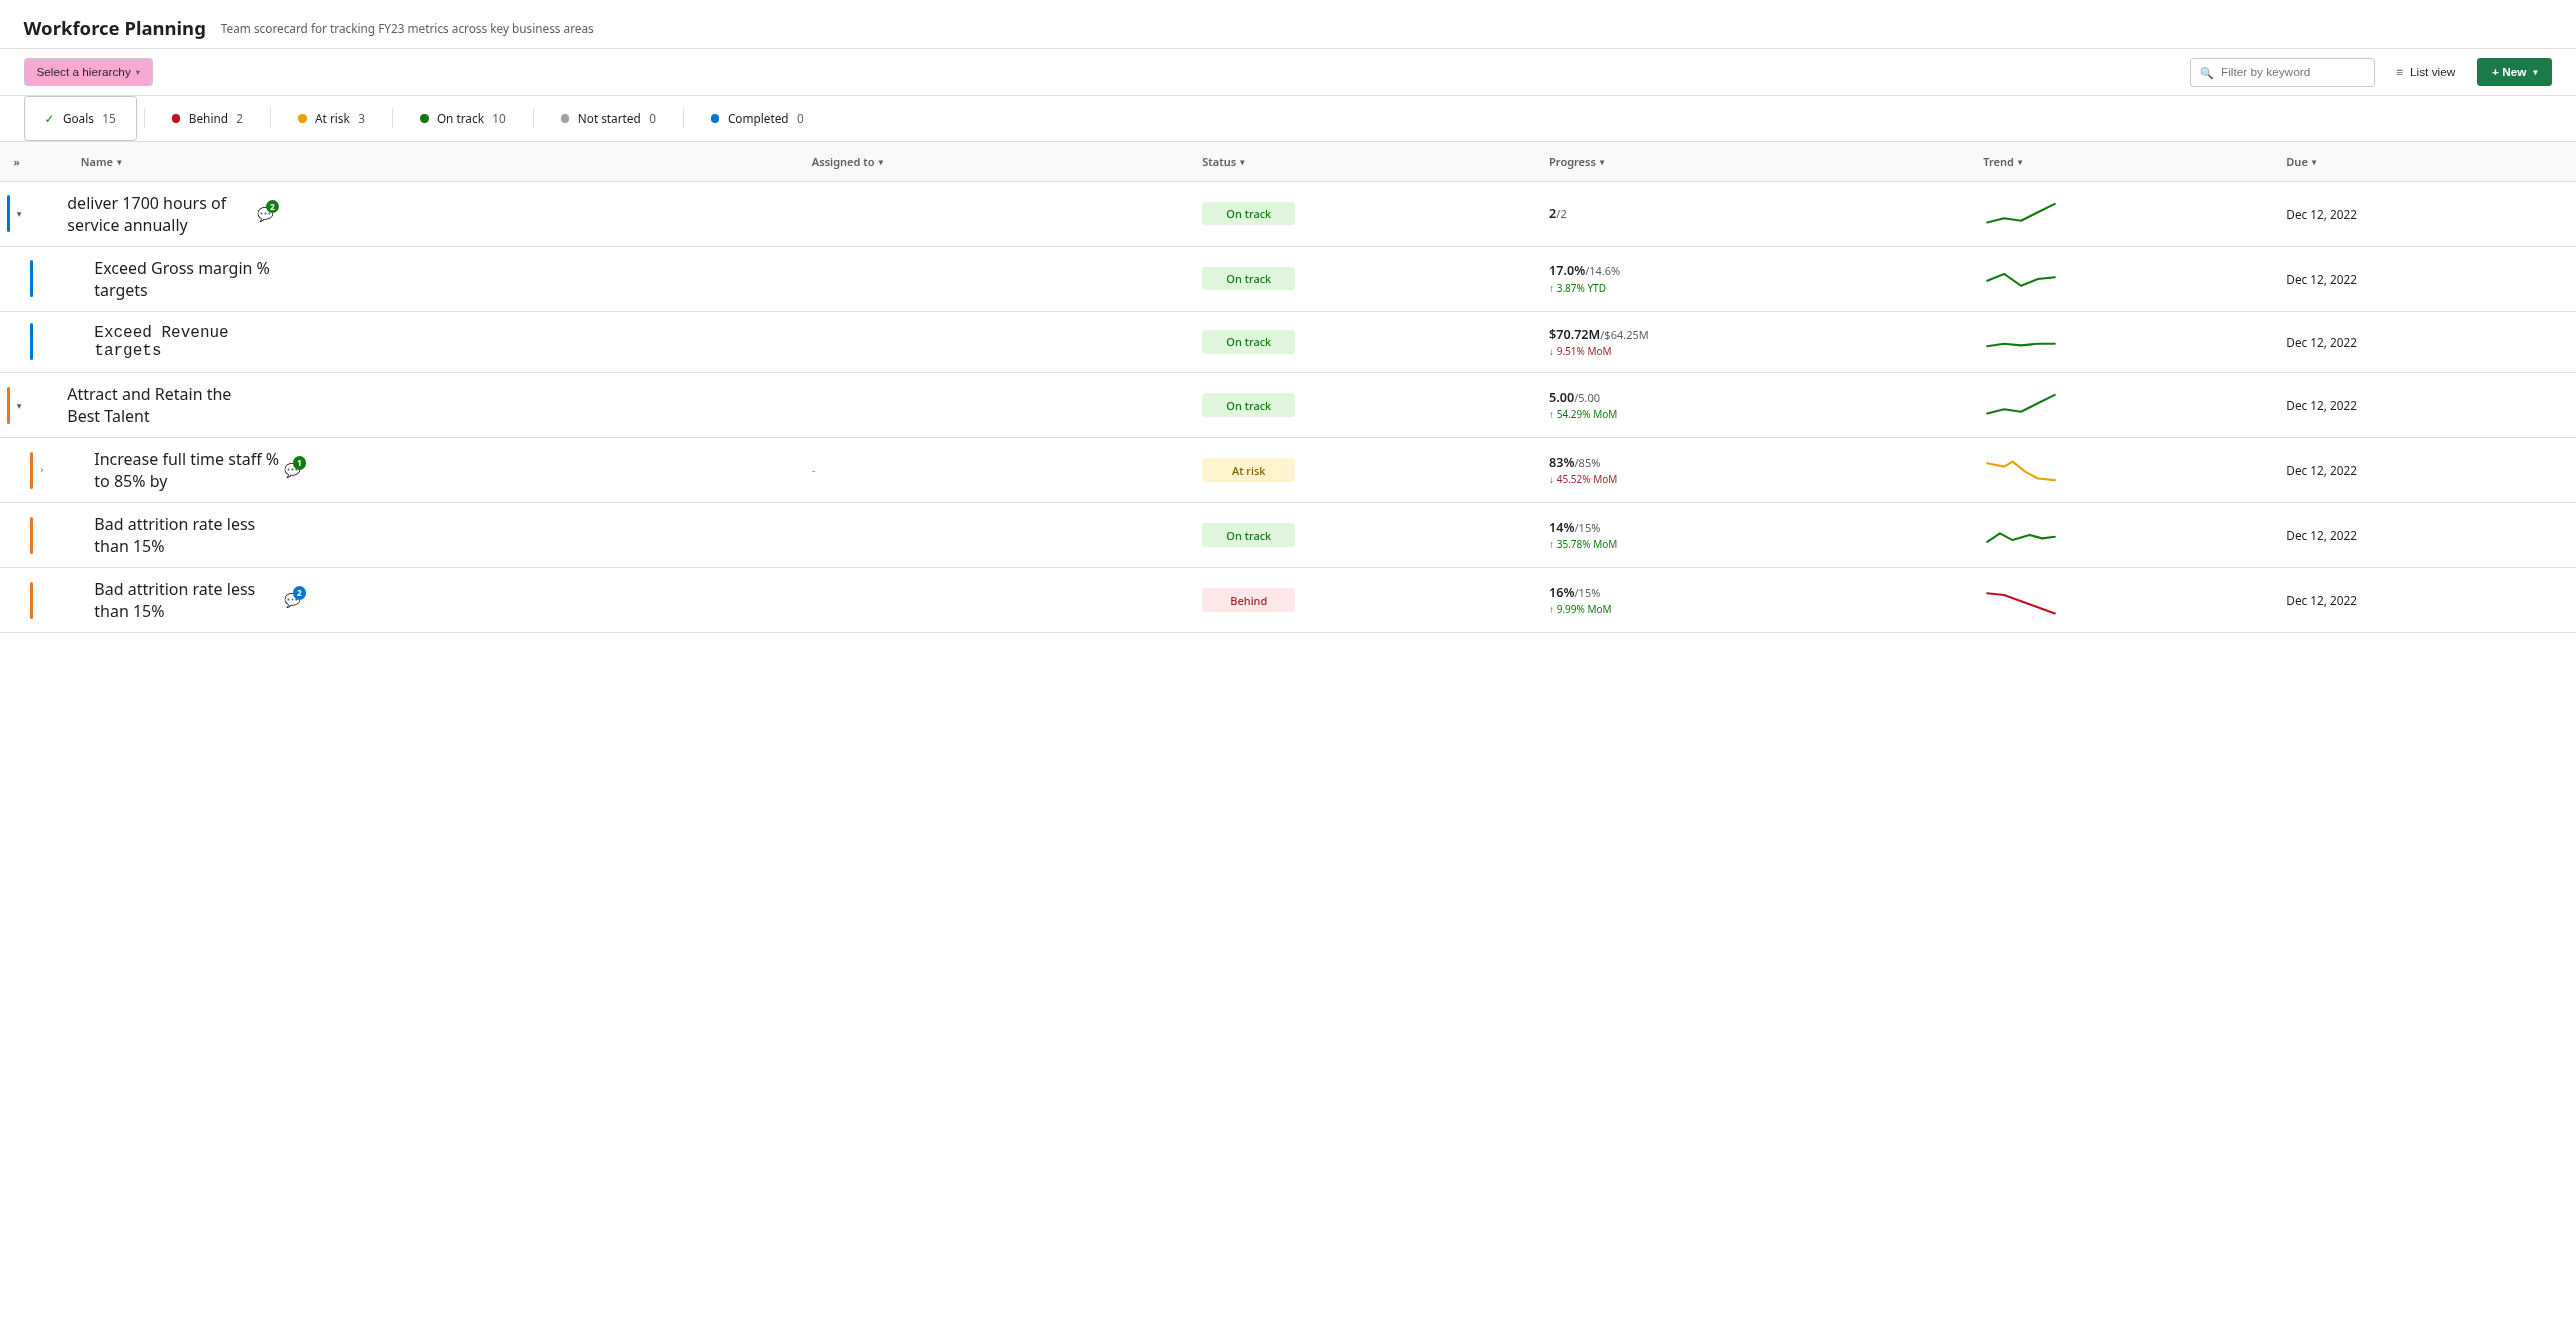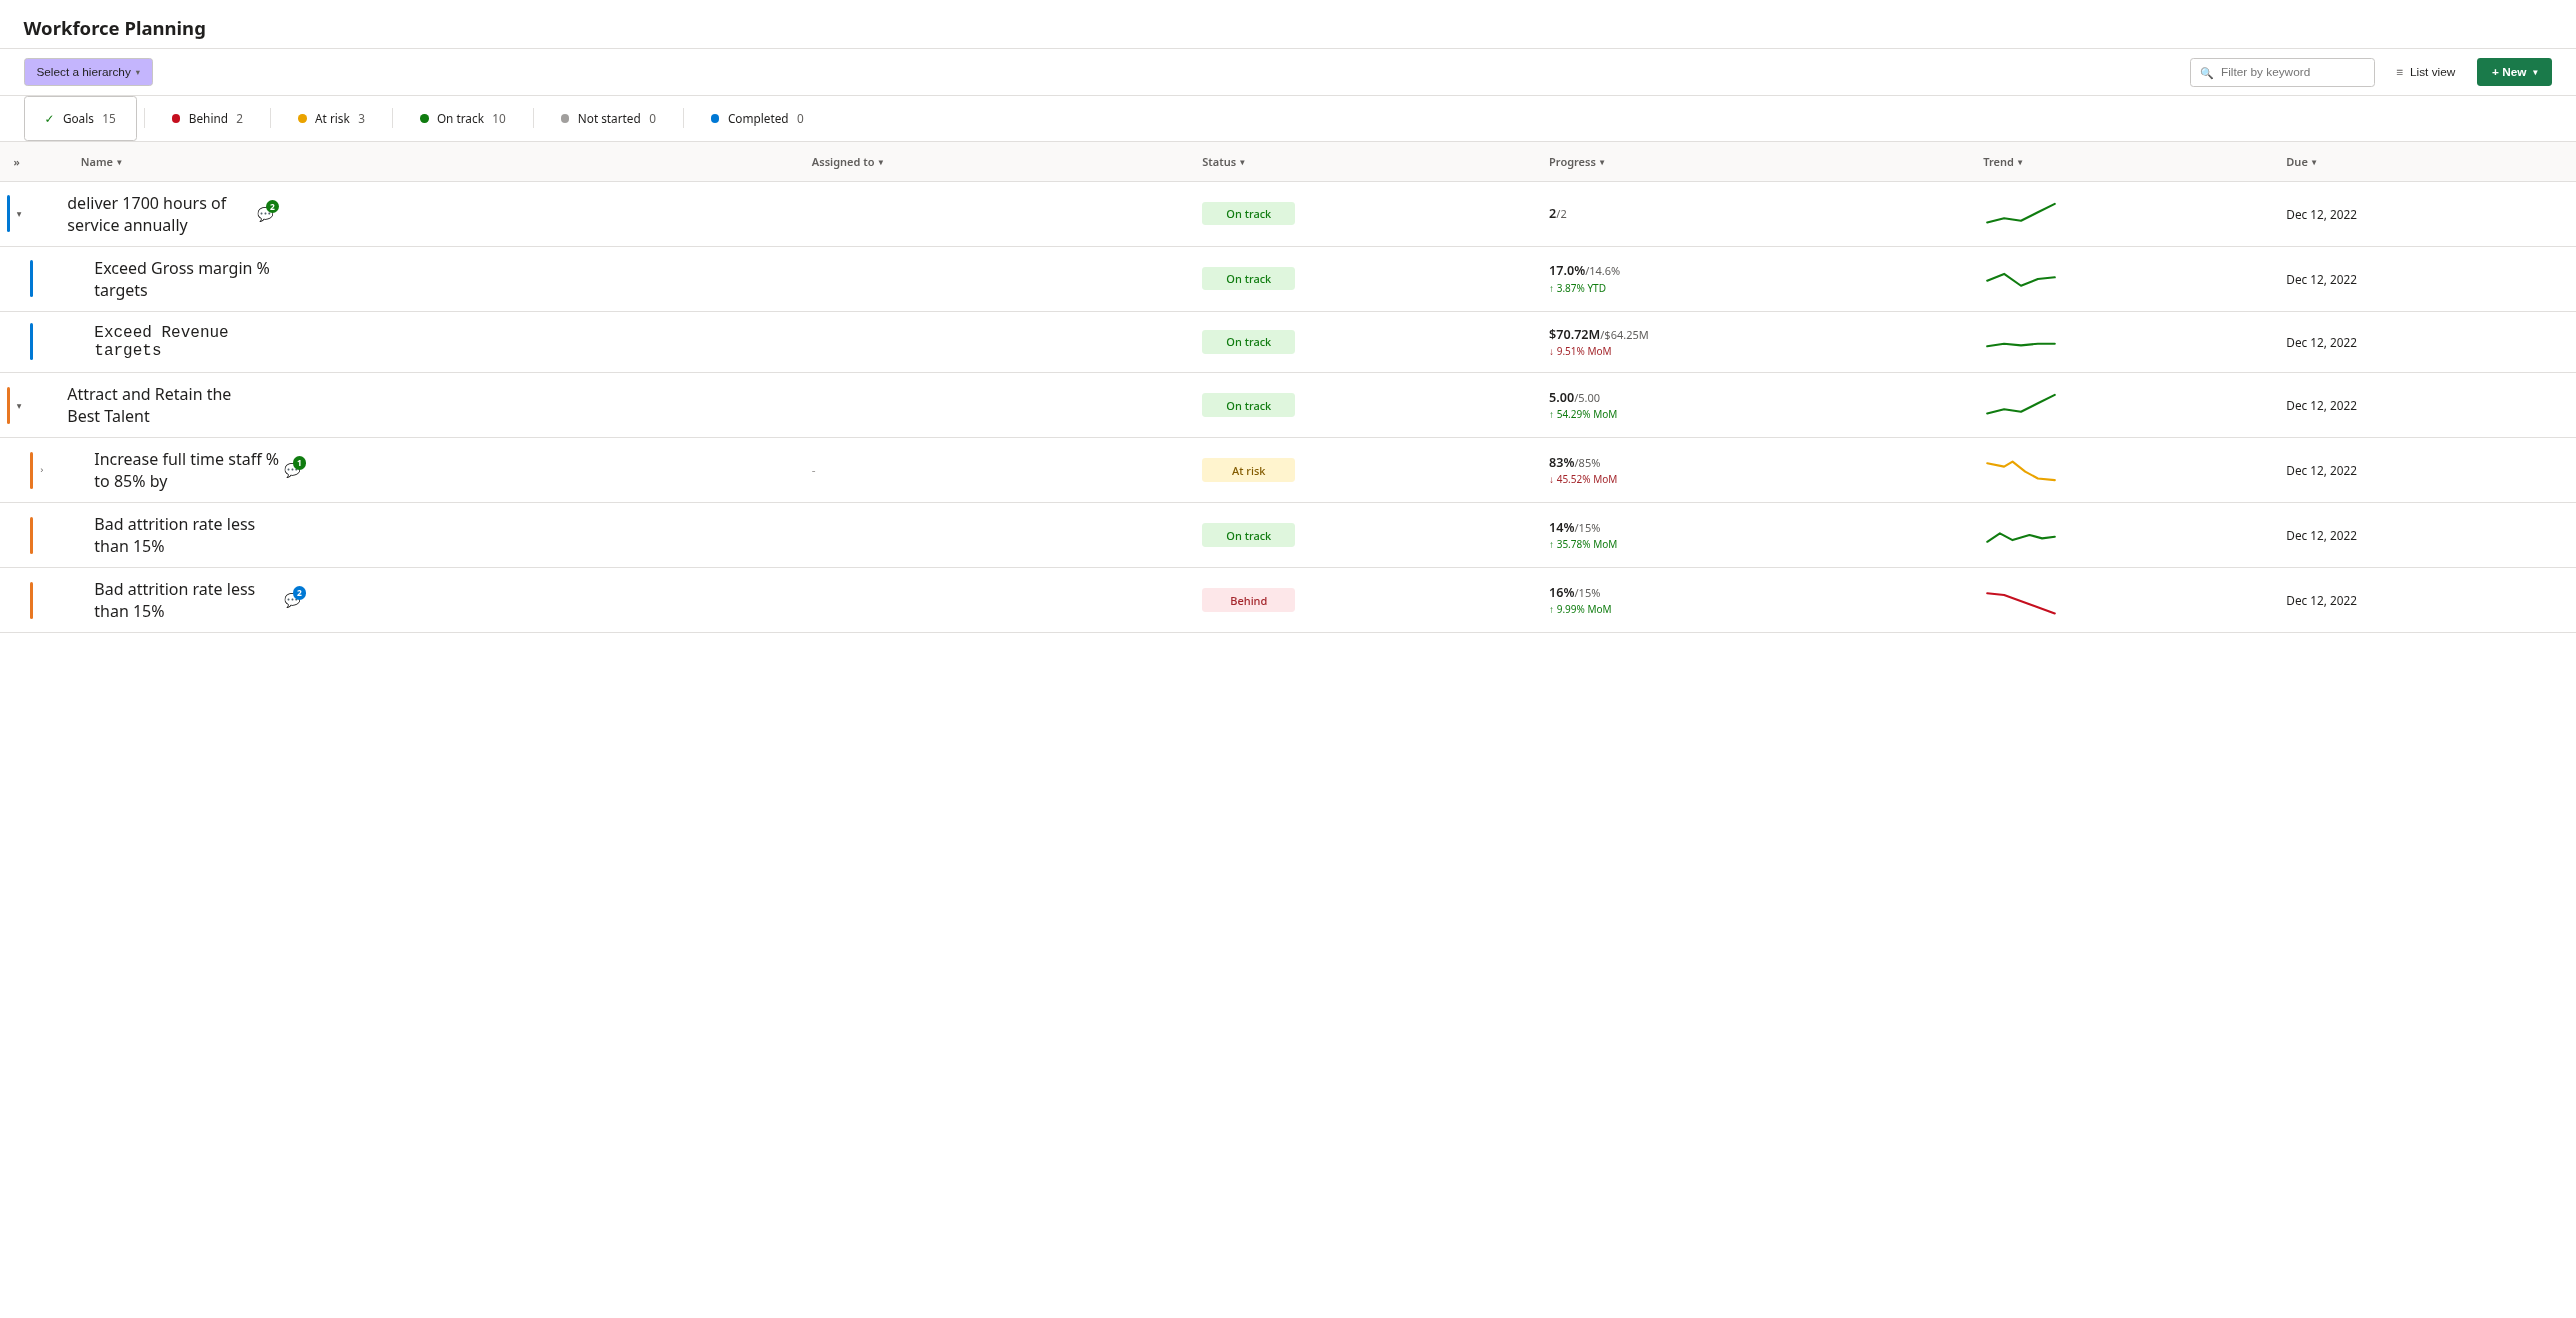--- a/index.html
+++ b/index.html
@@ -44,21 +44,21 @@
       border-bottom: 0.8px solid #e1dfdd;
       background: #fff;
     }
     .hierarchy-btn {
       display: flex;
       align-items: center;
       gap: 5px;
       border: 0.8px solid #c8c6c4;
       border-radius: 3.4px;
       padding: 5.9px 11.8px;
-      background: #c4b5fd;
+      background: #f9a8d4;
       cursor: pointer;
       font-size: 11.8px;
       color: #201f1e;
     }
     .chevron-down { font-size: 8.4px; color: #605e5c; }
     .toolbar-spacer { flex: 1; }
     .filter-input-wrap {
       display: flex;
       align-items: center;
       gap: 6.7px;
@@ -308,20 +308,21 @@
     }
     .dash-placeholder { color: #a19f9d; }
   </style>
 </head>
 <body>
 
 <div class="app-container">
 
   <div class="header">
     <span class="header-title">Workforce Planning</span>
+    <span class="header-subtitle">Team scorecard for tracking FY23 metrics across key business areas</span>
   </div>
 
   <div class="toolbar">
     <button class="hierarchy-btn">
       <span>Select a hierarchy</span>
       <span class="chevron-down">▾</span>
     </button>
     <div class="toolbar-spacer"></div>
     <div class="filter-input-wrap">
       <span class="filter-icon">🔍</span>

